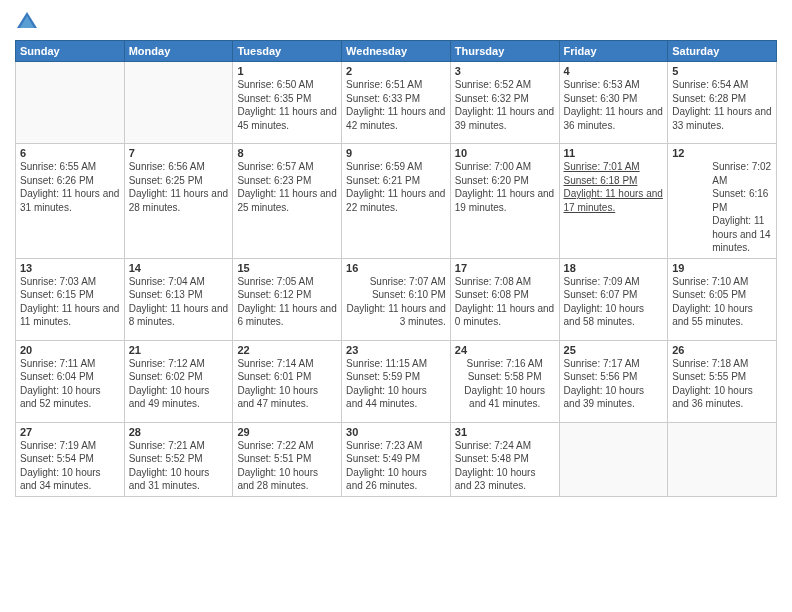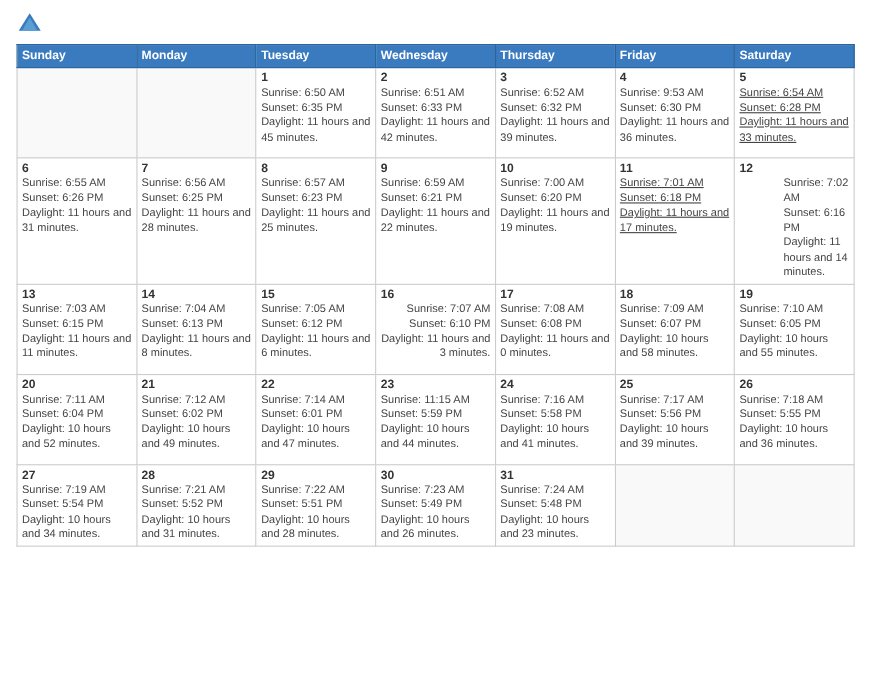--- a/index.html
+++ b/index.html
@@ -152,27 +152,27 @@
 Daylight: 11 hours and 42 minutes.</div>
           </td>
           <td>
             <span class="day-number">3</span>
             <div class="day-info" style="white-space: pre-line;">Sunrise: 6:52 AM
 Sunset: 6:32 PM
 Daylight: 11 hours and 39 minutes.</div>
           </td>
           <td>
             <span class="day-number">4</span>
-            <div class="day-info" style="white-space: pre-line;">Sunrise: 9:53 AM
+            <div class="day-info" style="white-space: pre-line;">Sunrise: 6:53 AM
 Sunset: 6:30 PM
 Daylight: 11 hours and 36 minutes.</div>
           </td>
           <td>
             <span class="day-number">5</span>
-            <div class="day-info" style="white-space: pre-line; text-decoration: underline;">Sunrise: 6:54 AM
+            <div class="day-info" style="white-space: pre-line;">Sunrise: 6:54 AM
 Sunset: 6:28 PM
 Daylight: 11 hours and 33 minutes.</div>
           </td>
         </tr>
         <tr>
           <td>
             <span class="day-number">6</span>
             <div class="day-info" style="white-space: pre-line;">Sunrise: 6:55 AM
 Sunset: 6:26 PM
 Daylight: 11 hours and 31 minutes.</div>
@@ -278,21 +278,21 @@
 Daylight: 10 hours and 47 minutes.</div>
           </td>
           <td>
             <span class="day-number">23</span>
             <div class="day-info" style="white-space: pre-line;">Sunrise: 11:15 AM
 Sunset: 5:59 PM
 Daylight: 10 hours and 44 minutes.</div>
           </td>
           <td>
             <span class="day-number">24</span>
-            <div class="day-info" style="white-space: pre-line;">Sunrise: 7:16 AM
+            <div class="day-info" style="white-space: pre-line; text-align: center;">Sunrise: 7:16 AM
 Sunset: 5:58 PM
 Daylight: 10 hours and 41 minutes.</div>
           </td>
           <td>
             <span class="day-number">25</span>
             <div class="day-info" style="white-space: pre-line;">Sunrise: 7:17 AM
 Sunset: 5:56 PM
 Daylight: 10 hours and 39 minutes.</div>
           </td>
           <td>

